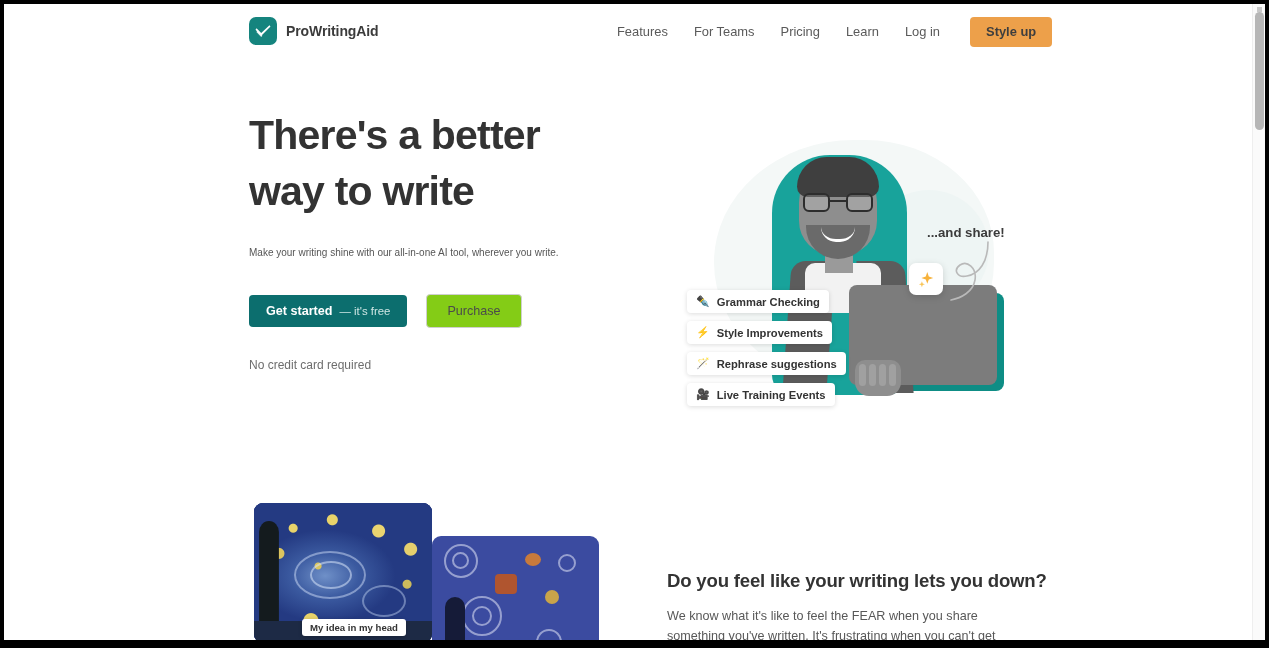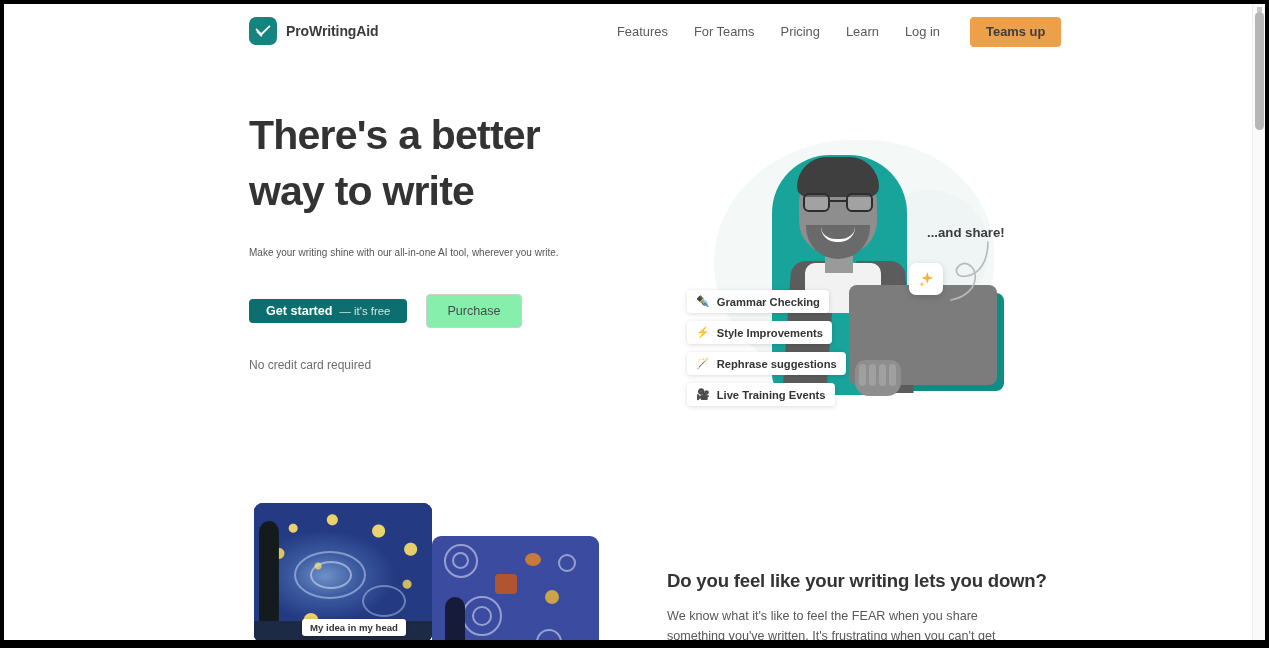--- a/index.html
+++ b/index.html
@@ -134,36 +134,36 @@
   }
   #hero-actions {
     margin-top:30px;
     display:flex;
     align-items:center;
     gap:19px;
   }
   #btn-get-started {
     background:#0c6e6e;
     border-radius:4px;
-    height:24px;
+    height:32px;
     padding:0 17px;
     display:flex; align-items:center; gap:7px;
     text-decoration:none;
     white-space:nowrap;
   }
   #btn-get-started .primary-label {
     color:#fff; font-size:12.6px; font-weight:700;
   }
   #btn-get-started .secondary-label {
     color:#cfe6e4; font-size:11.4px;
   }
   #btn-purchase {
     border:1px solid #cfcfcf;
     border-radius:4px;
-    background:#86efac;
+    background:#84cc16;
     height:32px;
     padding:16px 20px;
     display:flex; align-items:center;
     color:#4b4b4b;
     font-size:12.6px;
     text-decoration:none;
     white-space:nowrap;
   }
   #hero-note {
     margin-top:30px;
@@ -496,21 +496,21 @@
         </span>
         <span id="brand-name">ProWritingAid</span>
       </a>
 
       <nav id="main-nav">
         <a class="nav-link" href="#">Features</a>
         <a class="nav-link" href="#">For Teams</a>
         <a class="nav-link" href="#">Pricing</a>
         <a class="nav-link" href="#">Learn</a>
         <a class="nav-link" href="#">Log in</a>
-        <a id="nav-signup" href="#">Teams up</a>
+        <a id="nav-signup" href="#">Style up</a>
       </nav>
 
     </header>
 
     <section id="hero">
 
       <div id="hero-copy">
         <h1 id="hero-title">
           <span>There's a better</span><br>
           <span>way to write</span>

